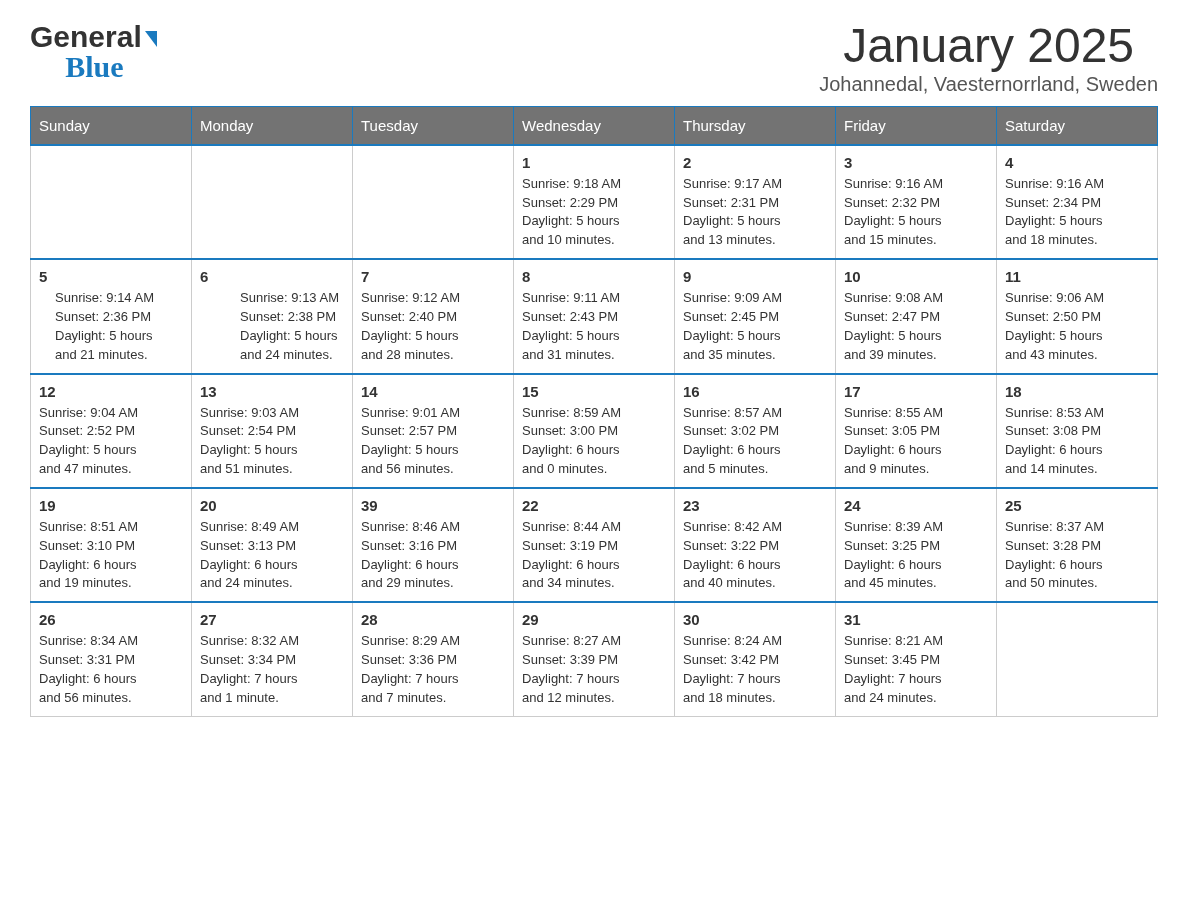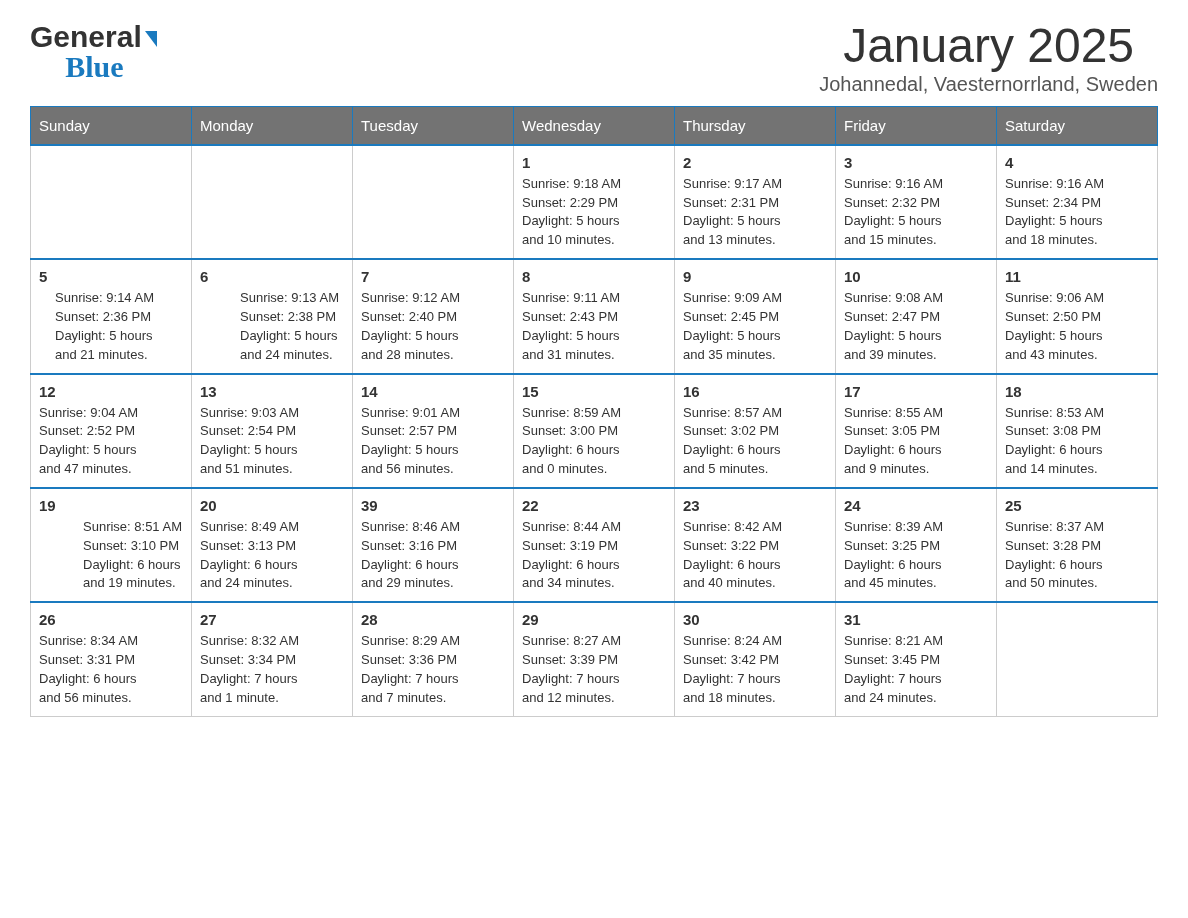--- a/index.html
+++ b/index.html
@@ -242,21 +242,21 @@
           <span class="day-number">18</span>
           <div class="day-info" style="white-space: pre-line;">Sunrise: 8:53 AM
 Sunset: 3:08 PM
 Daylight: 6 hours
 and 14 minutes.</div>
         </td>
       </tr>
       <tr>
         <td>
           <span class="day-number">19</span>
-          <div class="day-info" style="white-space: pre-line; margin-left: 44px;">Sunrise: 8:51 AM
+          <div class="day-info" style="white-space: pre-line;">Sunrise: 8:51 AM
 Sunset: 3:10 PM
 Daylight: 6 hours
 and 19 minutes.</div>
         </td>
         <td>
           <span class="day-number">20</span>
           <div class="day-info" style="white-space: pre-line;">Sunrise: 8:49 AM
 Sunset: 3:13 PM
 Daylight: 6 hours
 and 24 minutes.</div>

